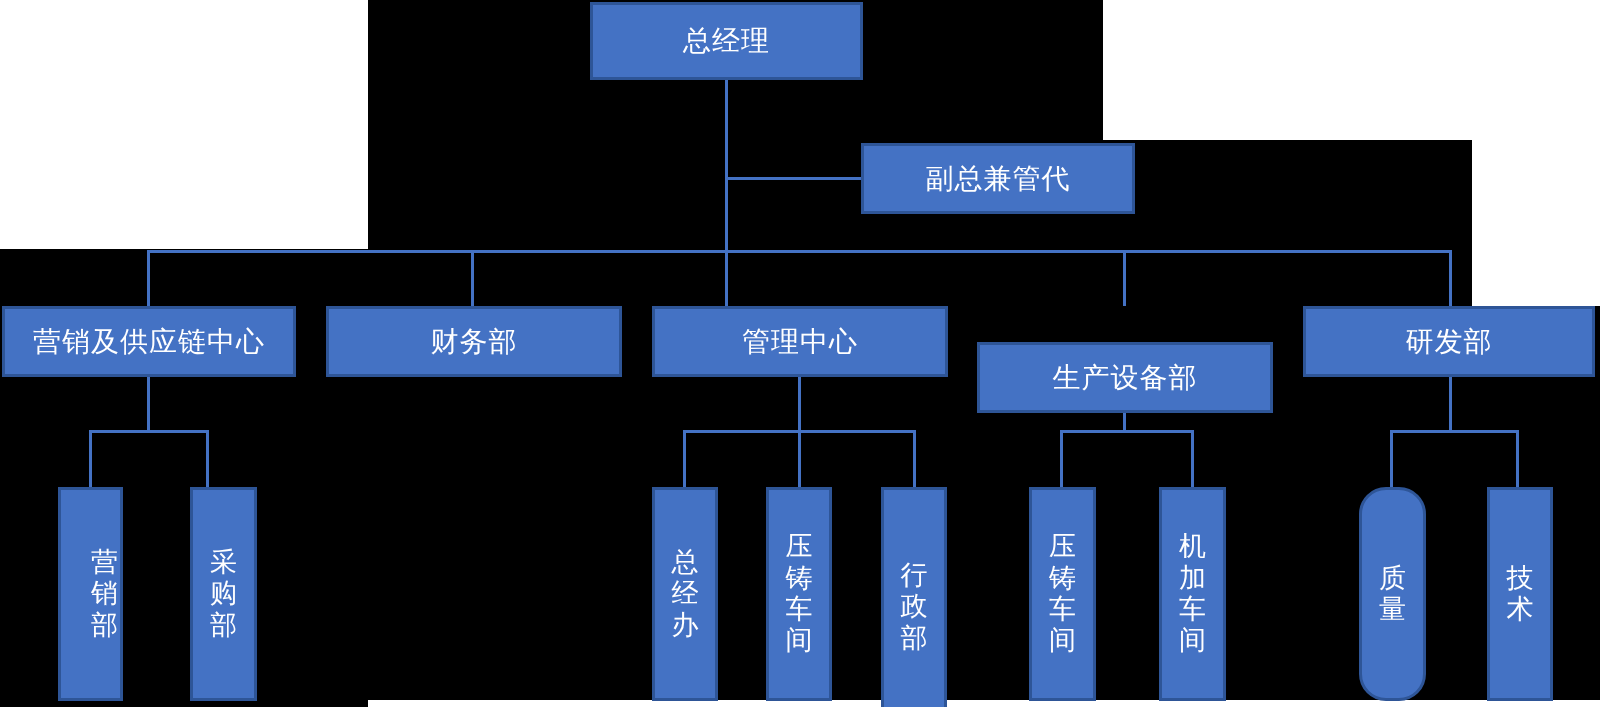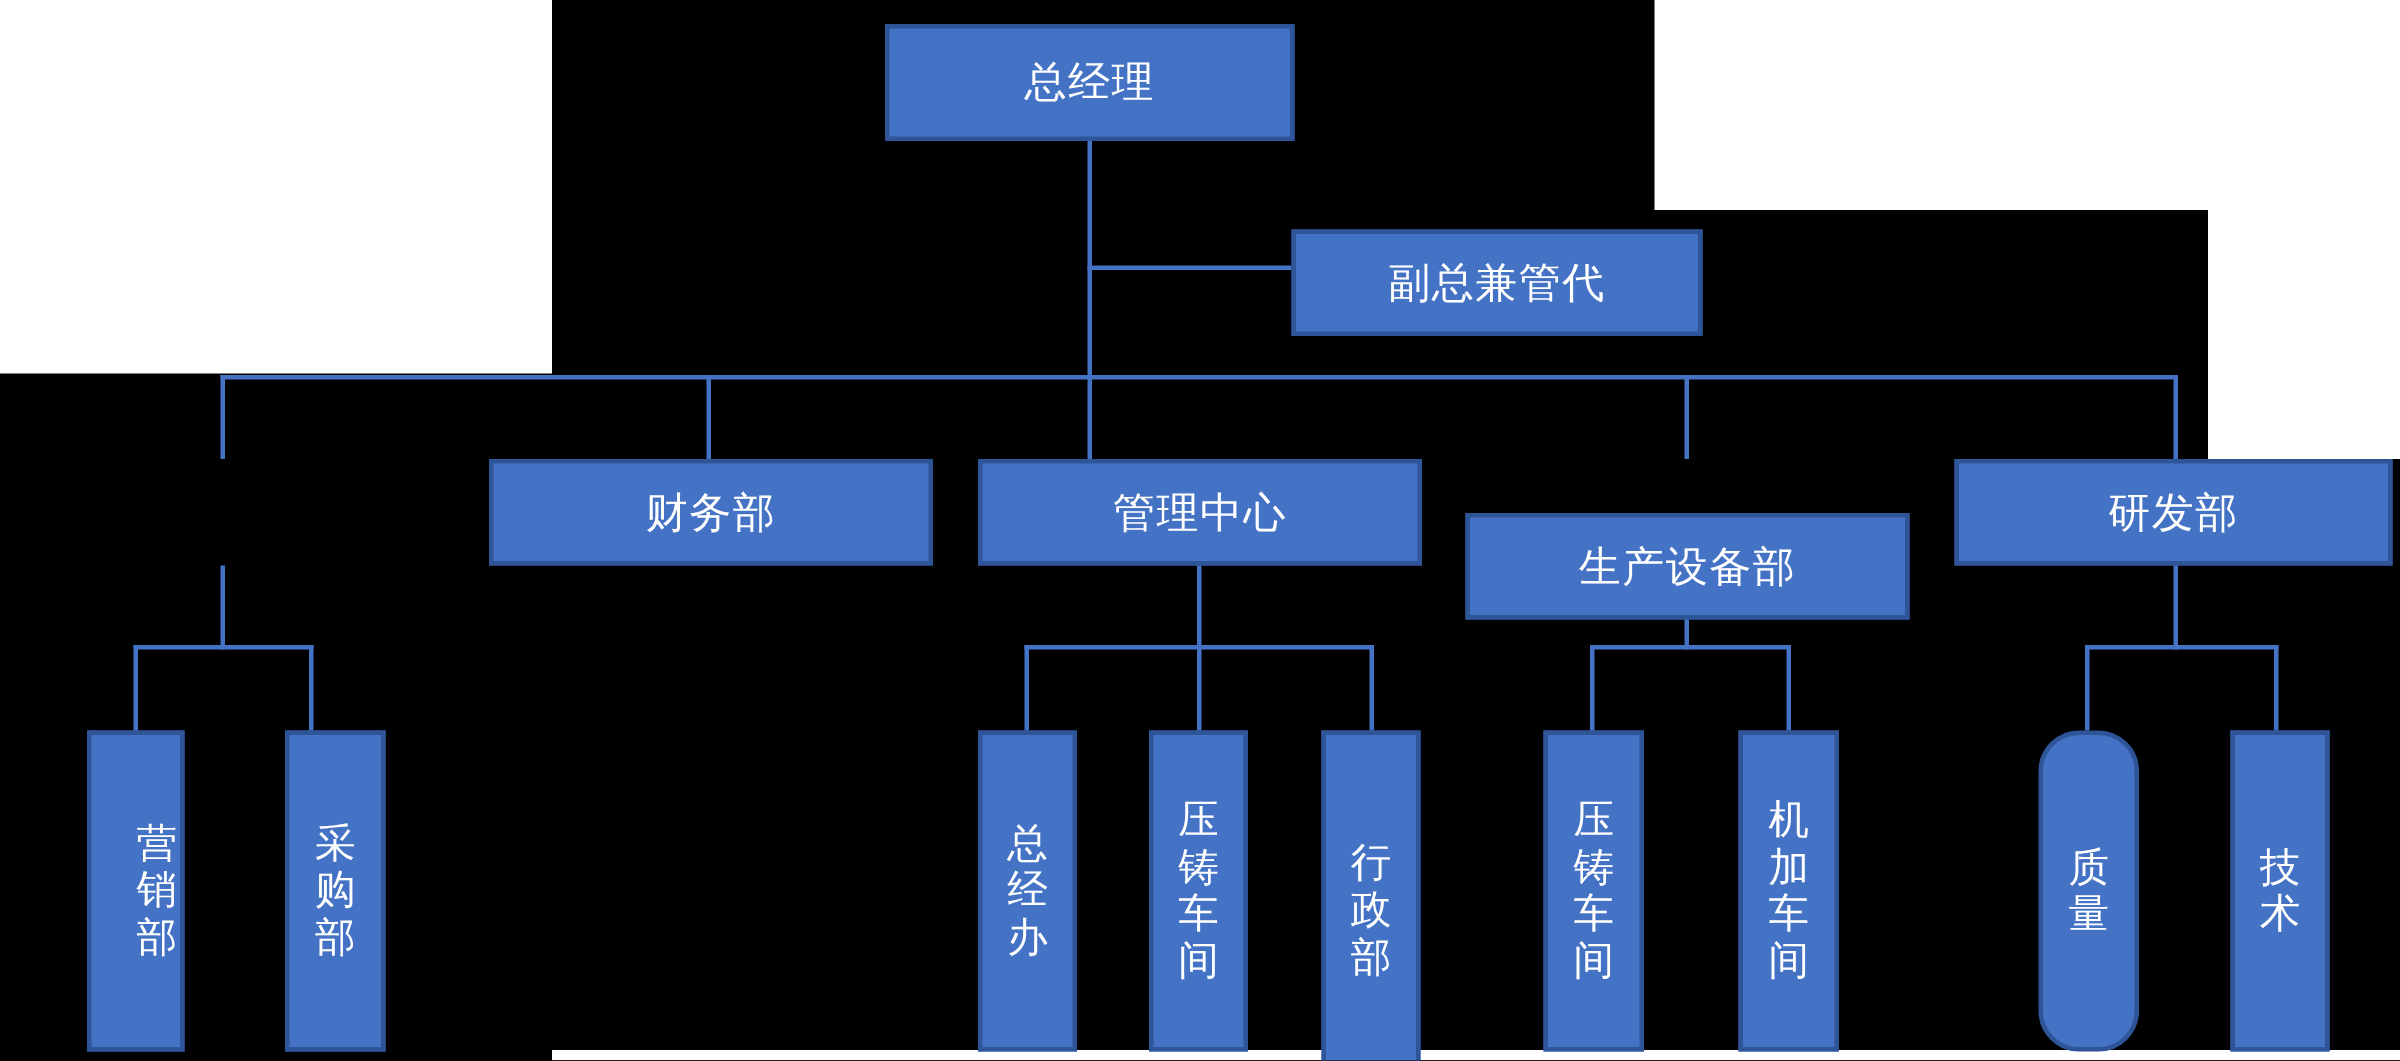--- a/index.html
+++ b/index.html
@@ -52,28 +52,31 @@
   <div class="line" style="left:89px;top:430px;width:3px;height:57px;"></div>
   <div class="line" style="left:206px;top:430px;width:3px;height:57px;"></div>
   <div class="line" style="left:683px;top:430px;width:3px;height:57px;"></div>
   <div class="line" style="left:798px;top:430px;width:3px;height:57px;"></div>
   <div class="line" style="left:913px;top:430px;width:3px;height:57px;"></div>
   <div class="line" style="left:1060px;top:430px;width:3px;height:57px;"></div>
   <div class="line" style="left:1191px;top:430px;width:3px;height:57px;"></div>
   <div class="line" style="left:1390px;top:430px;width:3px;height:57px;"></div>
   <div class="line" style="left:1516px;top:430px;width:3px;height:57px;"></div>
 
-  <div class="node lvl-h" style="left:590px;top:16px;width:273px;height:78px;">
+  <div class="node lvl-h" style="left:590px;top:2px;width:273px;height:78px;">
     <span>总经理</span>
   </div>
 
-  <div class="node lvl-h" style="left:861px;top:143px;width:274px;height:71px;margin-top:10px;">
+  <div class="node lvl-h" style="left:861px;top:143px;width:274px;height:71px;">
     <span>副总兼管代</span>
   </div>
 
+  <div class="node lvl-h" style="left:2px;top:306px;width:294px;height:71px;">
+    <span>营销及供应链中心</span>
+  </div>
   <div class="node lvl-h" style="left:326px;top:306px;width:296px;height:71px;">
     <span>财务部</span>
   </div>
   <div class="node lvl-h" style="left:652px;top:306px;width:296px;height:71px;">
     <span>管理中心</span>
   </div>
   <div class="node lvl-h" style="left:977px;top:306px;width:296px;height:71px;margin-top:36px;">
     <span>生产设备部</span>
   </div>
   <div class="node lvl-h" style="left:1303px;top:306px;width:292px;height:71px;">

